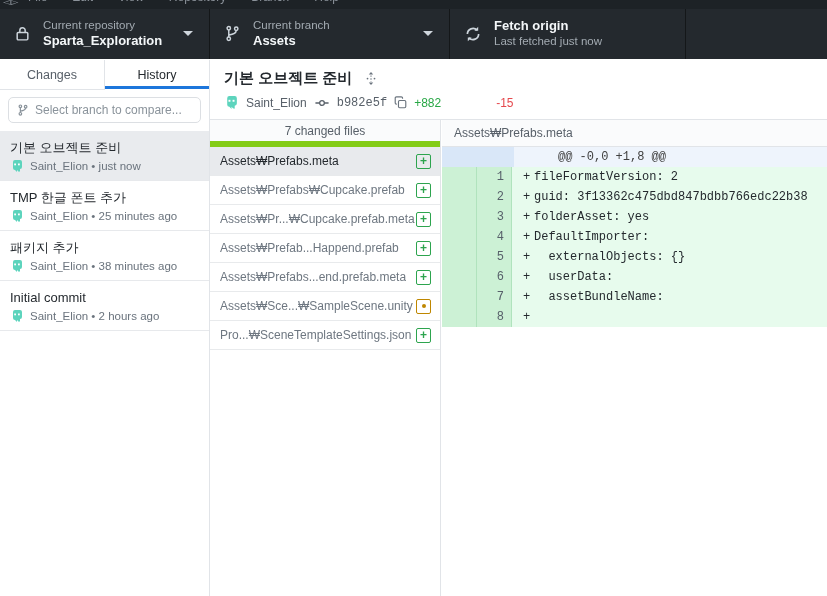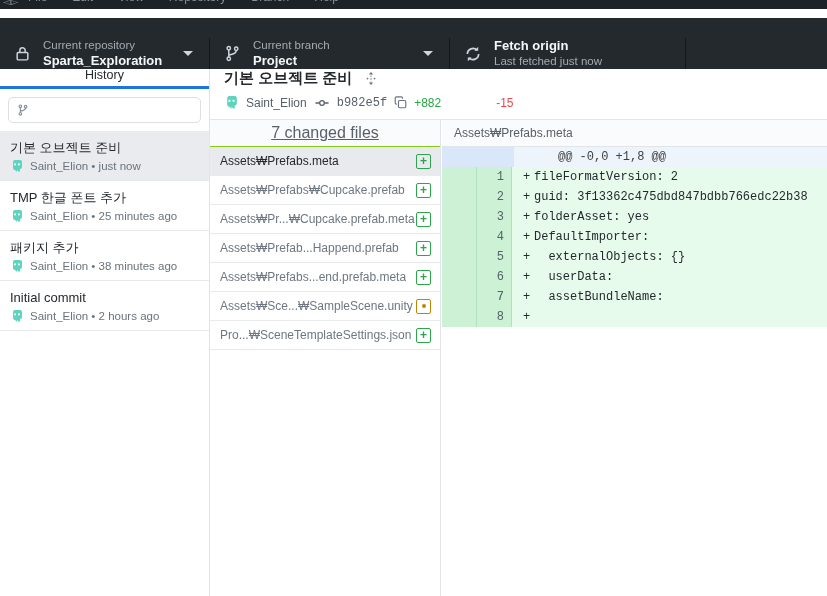--- a/index.html
+++ b/index.html
@@ -6,21 +6,21 @@
   html,body { width:827px; height:596px; overflow:hidden; }
   body { font-family:"Liberation Sans","DejaVu Sans",sans-serif; background:#ffffff; position:relative; }
   .mono { font-family:"Liberation Mono","DejaVu Sans Mono",monospace; }
 
   
   .menubar { position:absolute; top:0; left:0; right:0; height:9px; background:#1d2226; overflow:hidden; z-index:30; }
   .menubar-row { display:flex; gap:25px; padding-left:28px; color:#8b929a; font-size:12px; line-height:28px; margin-top:-17px; }
   .appmark { position:absolute; left:3px; top:-4px; color:#8b929a; font-size:10px; }
 
   
-  .toolbar { position:absolute; top:18px; left:0; right:0; height:51px; background:#24292e; display:flex; z-index:20;align-items:flex-end; }
+  .toolbar { position:absolute; top:8px; left:0; right:0; height:51px; background:#24292e; display:flex; z-index:20; }
   .tbtn { display:flex; align-items:center; padding-left:14px; border-right:1px solid #141719; position:relative; }
   .tbtn.repo { width:210px; }
   .tbtn.branch { width:240px; }
   .tbtn.fetch { width:236px; }
   .tbtn .txt { margin-left:12px; display:flex; flex-direction:column; justify-content:center; }
   .tbtn .lbl { font-size:11.5px; color:#a3abb2; line-height:15px; }
   .tbtn .val { font-size:13px; font-weight:bold; color:#f4f7f9; line-height:16px; }
   .chev { margin-left:auto; margin-right:16px; width:0; height:0; border-left:5px solid transparent; border-right:5px solid transparent; border-top:5px solid #cfd6dc; }
   .toolbar-rest { flex:1; }
 
@@ -43,21 +43,21 @@
   
   .commit-header { position:absolute; top:60px; left:210px; right:0; height:60px; background:#fff; border-bottom:1px solid #e1e4e8; padding:9px 0 0 14px; }
   .ch-title-row { display:flex; align-items:center; gap:12px; }
   .ch-title { font-size:15px; font-weight:bold; color:#24292e; }
   .ch-meta { display:flex; align-items:center; gap:7px; margin-top:7px; font-size:12px; color:#586069; }
   .adds { color:#28a745; }
   .dels { color:#e5484d;margin-left:48px; }
 
   
   .filepanel { position:absolute; top:120px; left:210px; width:231px; bottom:0; border-right:1px solid #e1e4e8; background:#fff; }
-  .filepanel-header { height:27px; display:flex; align-items:center; justify-content:center; font-size:16px; color:#586069; background:#fafbfc; border-bottom:1px solid #84cc16;text-decoration:underline; }
+  .filepanel-header { height:27px; display:flex; align-items:center; justify-content:center; font-size:12px; color:#586069; background:#fafbfc; border-bottom:6px solid #84cc16; }
   .file-row { height:29px; display:flex; align-items:center; justify-content:space-between; padding:0 9px 0 10px; border-bottom:1px solid #e8eaec; font-size:12px; color:#6e7781; }
   .file-row.selected { background:#e8eaed; color:#24292e; }
   .file-name { white-space:nowrap; overflow:hidden; }
   .status { width:15px; height:15px; border-radius:2px; flex:none; display:flex; align-items:center; justify-content:center; }
   .status.added { border:1.5px solid #2da44e; color:#2da44e; font-size:12px; font-weight:bold; line-height:1; }
   .status.modified { border:1.5px solid #bf8700; }
   .status.modified i { width:4px; height:4px; border-radius:50%; background:#bf8700; }
 
   
   .diffpanel { position:absolute; top:120px; left:442px; right:0; bottom:0; background:#fff; }
@@ -107,21 +107,21 @@
     <span>
       <svg width="17" height="17" viewBox="0 0 16 16" fill="none" stroke="#cdd5dc" stroke-width="1.4">
         <circle cx="4.5" cy="3" r="1.6"></circle>
         <circle cx="4.5" cy="13" r="1.6"></circle>
         <circle cx="11.5" cy="3.5" r="1.6"></circle>
         <path d="M4.5 4.8v6.4M11.5 5.2c0 3-3.5 3.6-7 4.3"></path>
       </svg>
     </span>
     <span class="txt">
       <span class="lbl">Current branch</span>
-      <span class="val">Project</span>
+      <span class="val">Assets</span>
     </span>
     <span class="chev"></span>
   </div>
 
   <div class="tbtn fetch">
     <span>
       <svg width="18" height="18" viewBox="0 0 16 16">
         <path d="M3 8a5 5 0 0 1 8.6-3.4" fill="none" stroke="#cdd5dc" stroke-width="1.5"></path>
         <path d="M12.6 1.6v3.4H9.2z" fill="#cdd5dc"></path>
         <path d="M13 8a5 5 0 0 1-8.6 3.4" fill="none" stroke="#cdd5dc" stroke-width="1.5"></path>
@@ -131,33 +131,35 @@
     <span class="txt">
       <span class="val">Fetch origin</span>
       <span class="lbl">Last fetched just now</span>
     </span>
   </div>
   <div class="toolbar-rest"></div>
 </div>
 
 <div class="sidebar">
   <div class="tabs">
+    <div class="tab first">Changes</div>
     <div class="tab active">History</div>
   </div>
 
   <div class="compare-wrap">
     <div class="compare">
       <span>
         <svg width="12" height="12" viewBox="0 0 16 16" fill="none" stroke="#8a939b" stroke-width="1.6">
           <circle cx="4.5" cy="3" r="1.7"></circle>
           <circle cx="4.5" cy="13" r="1.7"></circle>
           <circle cx="11.5" cy="3.5" r="1.7"></circle>
           <path d="M4.5 4.9v6.2M11.5 5.3c0 3-3.5 3.6-7 4.2"></path>
         </svg>
       </span>
+      <input type="text" placeholder="Select branch to compare..." style="">
     </div>
   </div>
 
   <div>
     <div class="commit-row selected">
       <div class="commit-title">기본 오브젝트 준비</div>
       <div class="commit-meta">
         <span>
           <svg width="14" height="14" viewBox="0 0 14 14">
               <path fill="#5dd4bd" d="M4 1h6a2 2 0 0 1 2 2v5a2 2 0 0 1-2 2v3l-2-2H9v2L7 11v2l-2-2a2 2 0 0 1-2-2V3a2 2 0 0 1 2-2z"></path>

